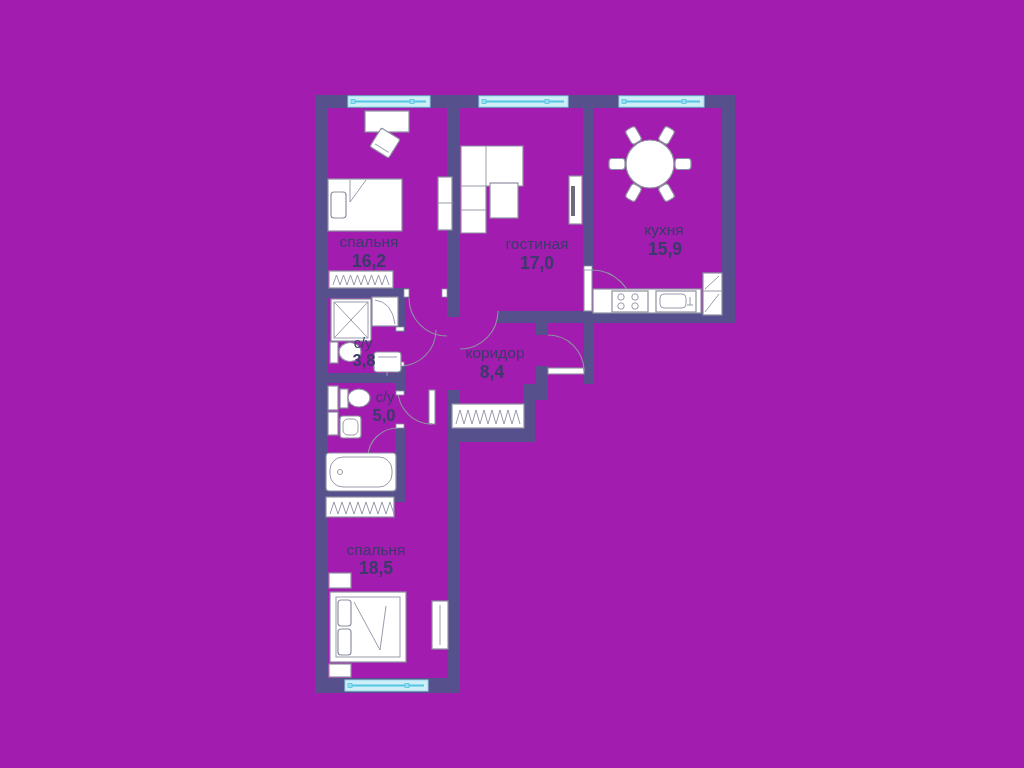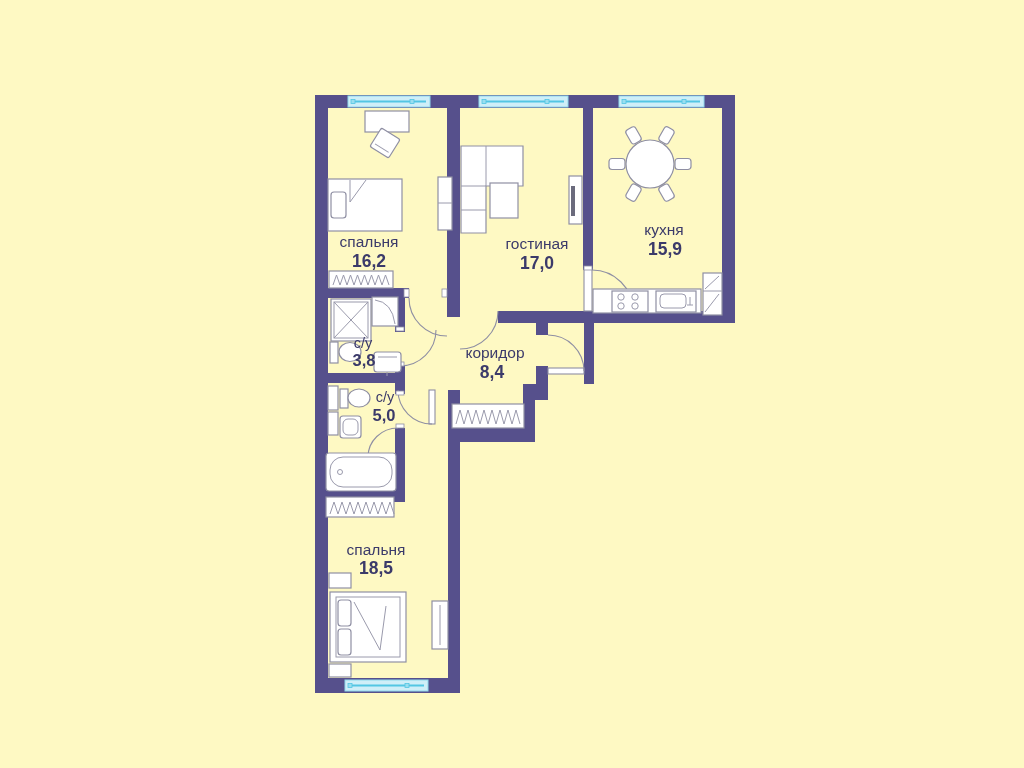--- a/index.html
+++ b/index.html
@@ -1,16 +1,16 @@
 <!DOCTYPE html>
 <html><head>
 <meta charset="utf-8">
 <style>
   html,body{margin:0;padding:0;background:#ffffff;}
-  #stage{position:relative;width:1024px;height:768px;background:#fef9c3;overflow:hidden;}
+  #stage{position:relative;width:1024px;height:768px;background:#a21caf;overflow:hidden;}
   svg{display:block;}
   .wall{fill:#56508C;}
   .furn{fill:#ffffff;stroke:#8f8fa3;stroke-width:1.2;}
   .furn-thin{fill:none;stroke:#9a9aac;stroke-width:1;}
   .arc{fill:none;stroke:#8f8fa3;stroke-width:1.1;}
   .leaf{fill:#ffffff;stroke:#8f8fa3;stroke-width:1.1;}
   .win-band{fill:#cfeef8;stroke:#8fd9ec;stroke-width:1;}
   .win-line{stroke:#53c6e3;stroke-width:2;fill:none;}
   .win-nub{fill:#9adeef;stroke:#53c6e3;stroke-width:0.8;}
   .zz{fill:none;stroke:#9a9aac;stroke-width:1;}

